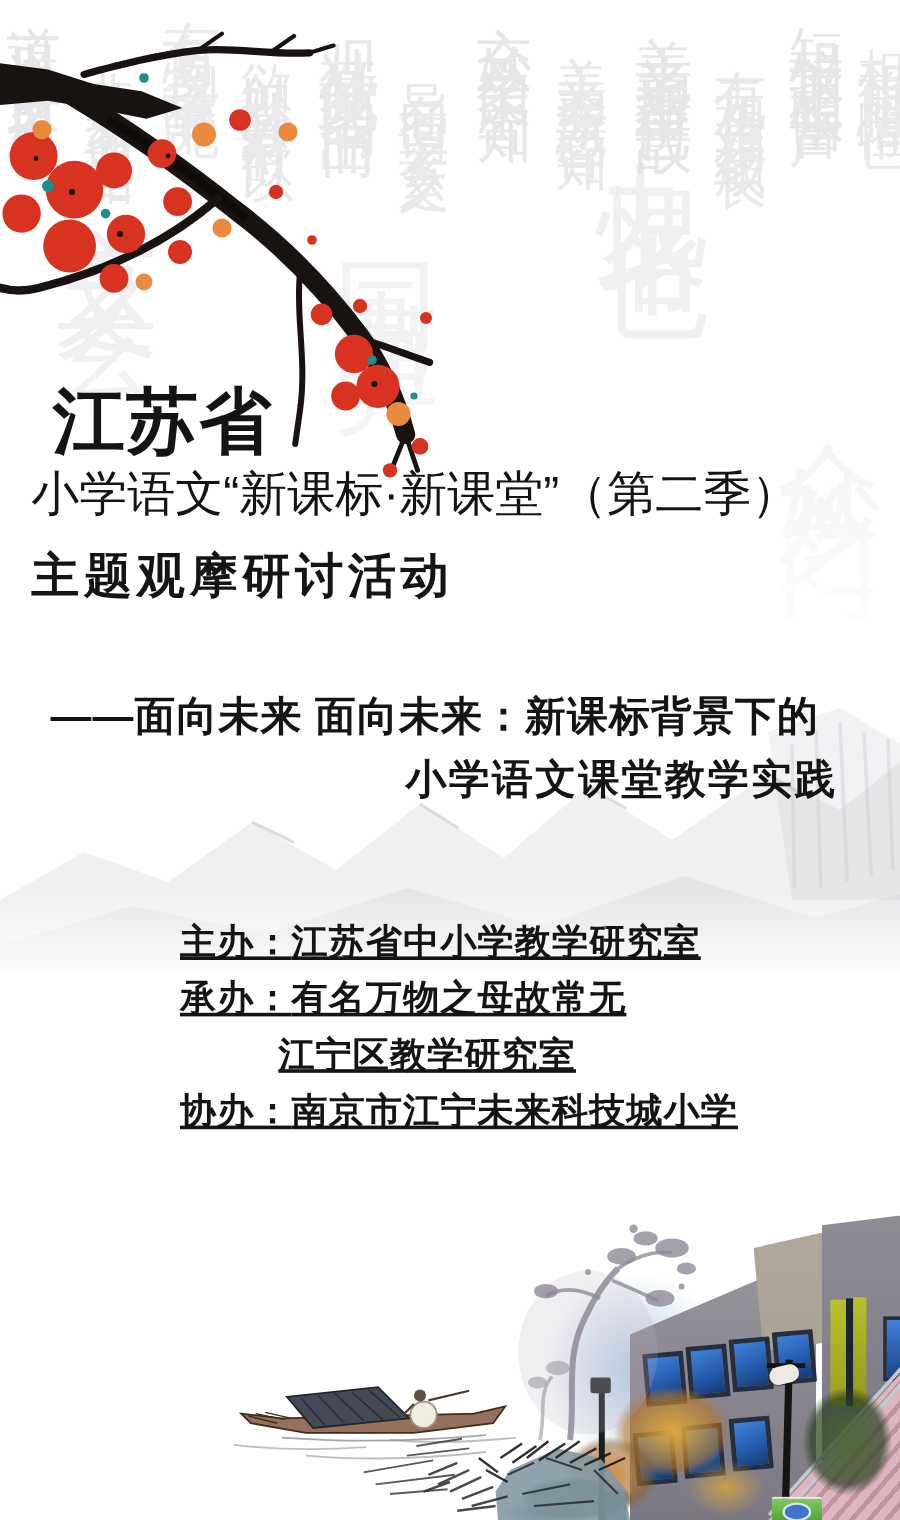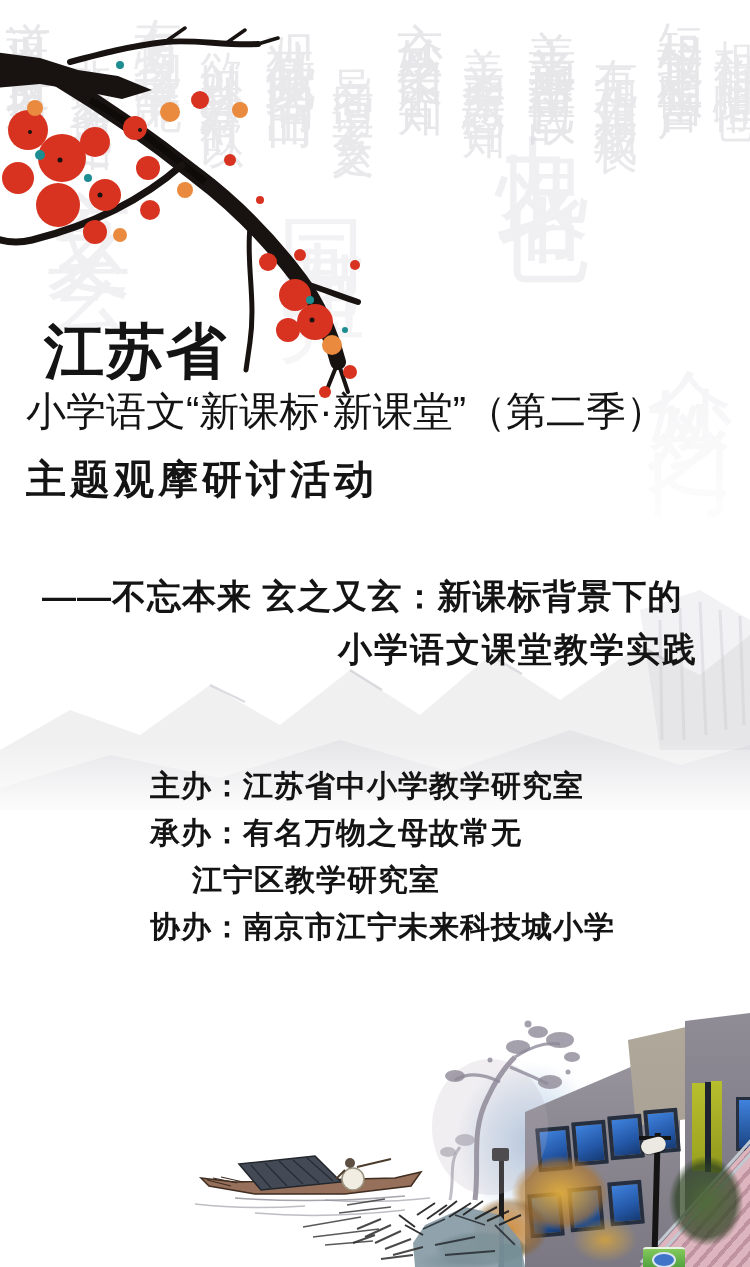--- a/index.html
+++ b/index.html
@@ -37,23 +37,23 @@
   
   .plum{position:absolute;left:0;top:0;width:390px;height:420px;z-index:3;}
 
   
   .txt{position:absolute;z-index:5;white-space:nowrap;}
   .title{left:44px;top:312px;font-size:60px;font-weight:900;letter-spacing:1px;}
   .sub1{left:26px;top:384px;font-size:40px;font-weight:400;}
   .sub2{left:26px;top:452px;font-size:40px;font-weight:700;letter-spacing:4px;}
   .theme1{left:42px;top:574px;font-size:34px;font-weight:900;letter-spacing:1px;}
   .theme2{right:52px;top:627px;font-size:34px;font-weight:900;letter-spacing:2px;text-align:right;}
-  .orgs{position:absolute;left:150px;top:762px;z-index:5;font-size:30px;font-weight:900;letter-spacing:1px;}
+  .orgs{position:absolute;left:150px;top:762px;z-index:5;font-size:30px;font-weight:900;letter-spacing:1px;text-decoration:underline;}
   .org-row{height:47px;line-height:47px;white-space:nowrap;}
-  .org-indent .org-name{margin-left:42px;}
+  .org-indent .org-name{margin-left:82px;}
 
   
   .ink-tree{position:absolute;left:420px;top:1012px;width:160px;height:190px;z-index:6;}
   .boat{position:absolute;left:195px;top:1152px;width:235px;height:70px;z-index:6;}
   .thicket{position:absolute;left:295px;top:1185px;width:235px;height:82px;z-index:7;}
 
   
   .photo{position:absolute;left:415px;top:1005px;width:335px;height:262px;z-index:5;overflow:hidden;}
   .photo *{position:absolute;}
   .sky{left:40px;top:55px;width:150px;height:150px;
@@ -190,21 +190,21 @@
         <circle cx="100" cy="195" r="2.5"></circle>
         <circle cx="30" cy="132" r="2"></circle>
       <circle cx="312" cy="320" r="2.5"></circle>
         <circle cx="140" cy="130" r="2"></circle>
     </g>
   </svg>
 
   <div class="txt title">江苏省</div>
   <div class="txt sub1">小学语文“新课标·新课堂”（第二季）</div>
   <div class="txt sub2">主题观摩研讨活动</div>
-  <div class="txt theme1">——不忘本来 玄之又玄：新课标背景下的</div>
+  <div class="txt theme1">——面向未来 面向未来：新课标背景下的</div>
   <div class="txt theme2">小学语文课堂教学实践</div>
 
   <div class="orgs">
     <div class="org-row">
       <span class="org-role">主办：</span><span class="org-name">江苏省中小学教学研究室</span>
     </div>
     <div class="org-row">
       <span class="org-role">承办：</span><span class="org-name">有名万物之母故常无</span>
     </div>
     <div class="org-row org-indent">

